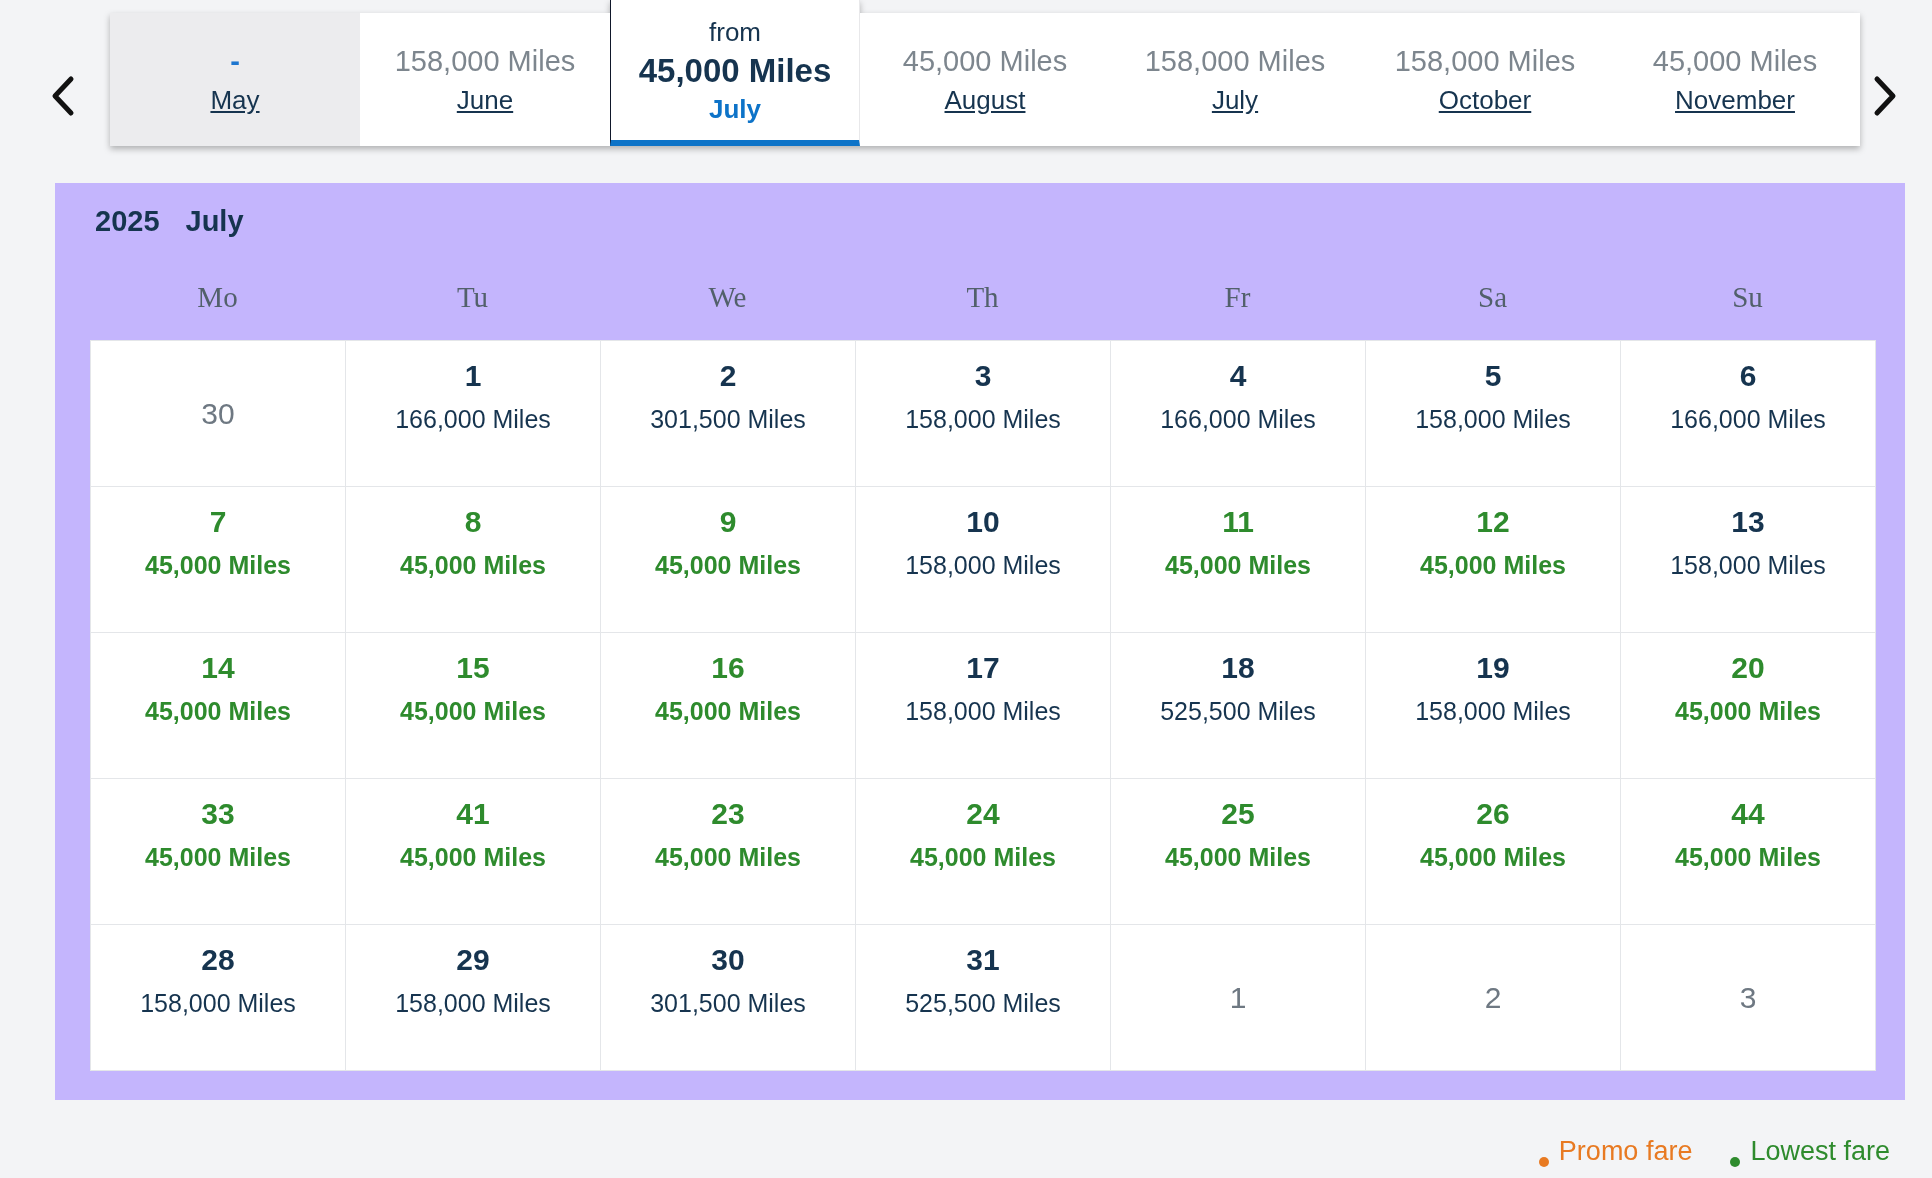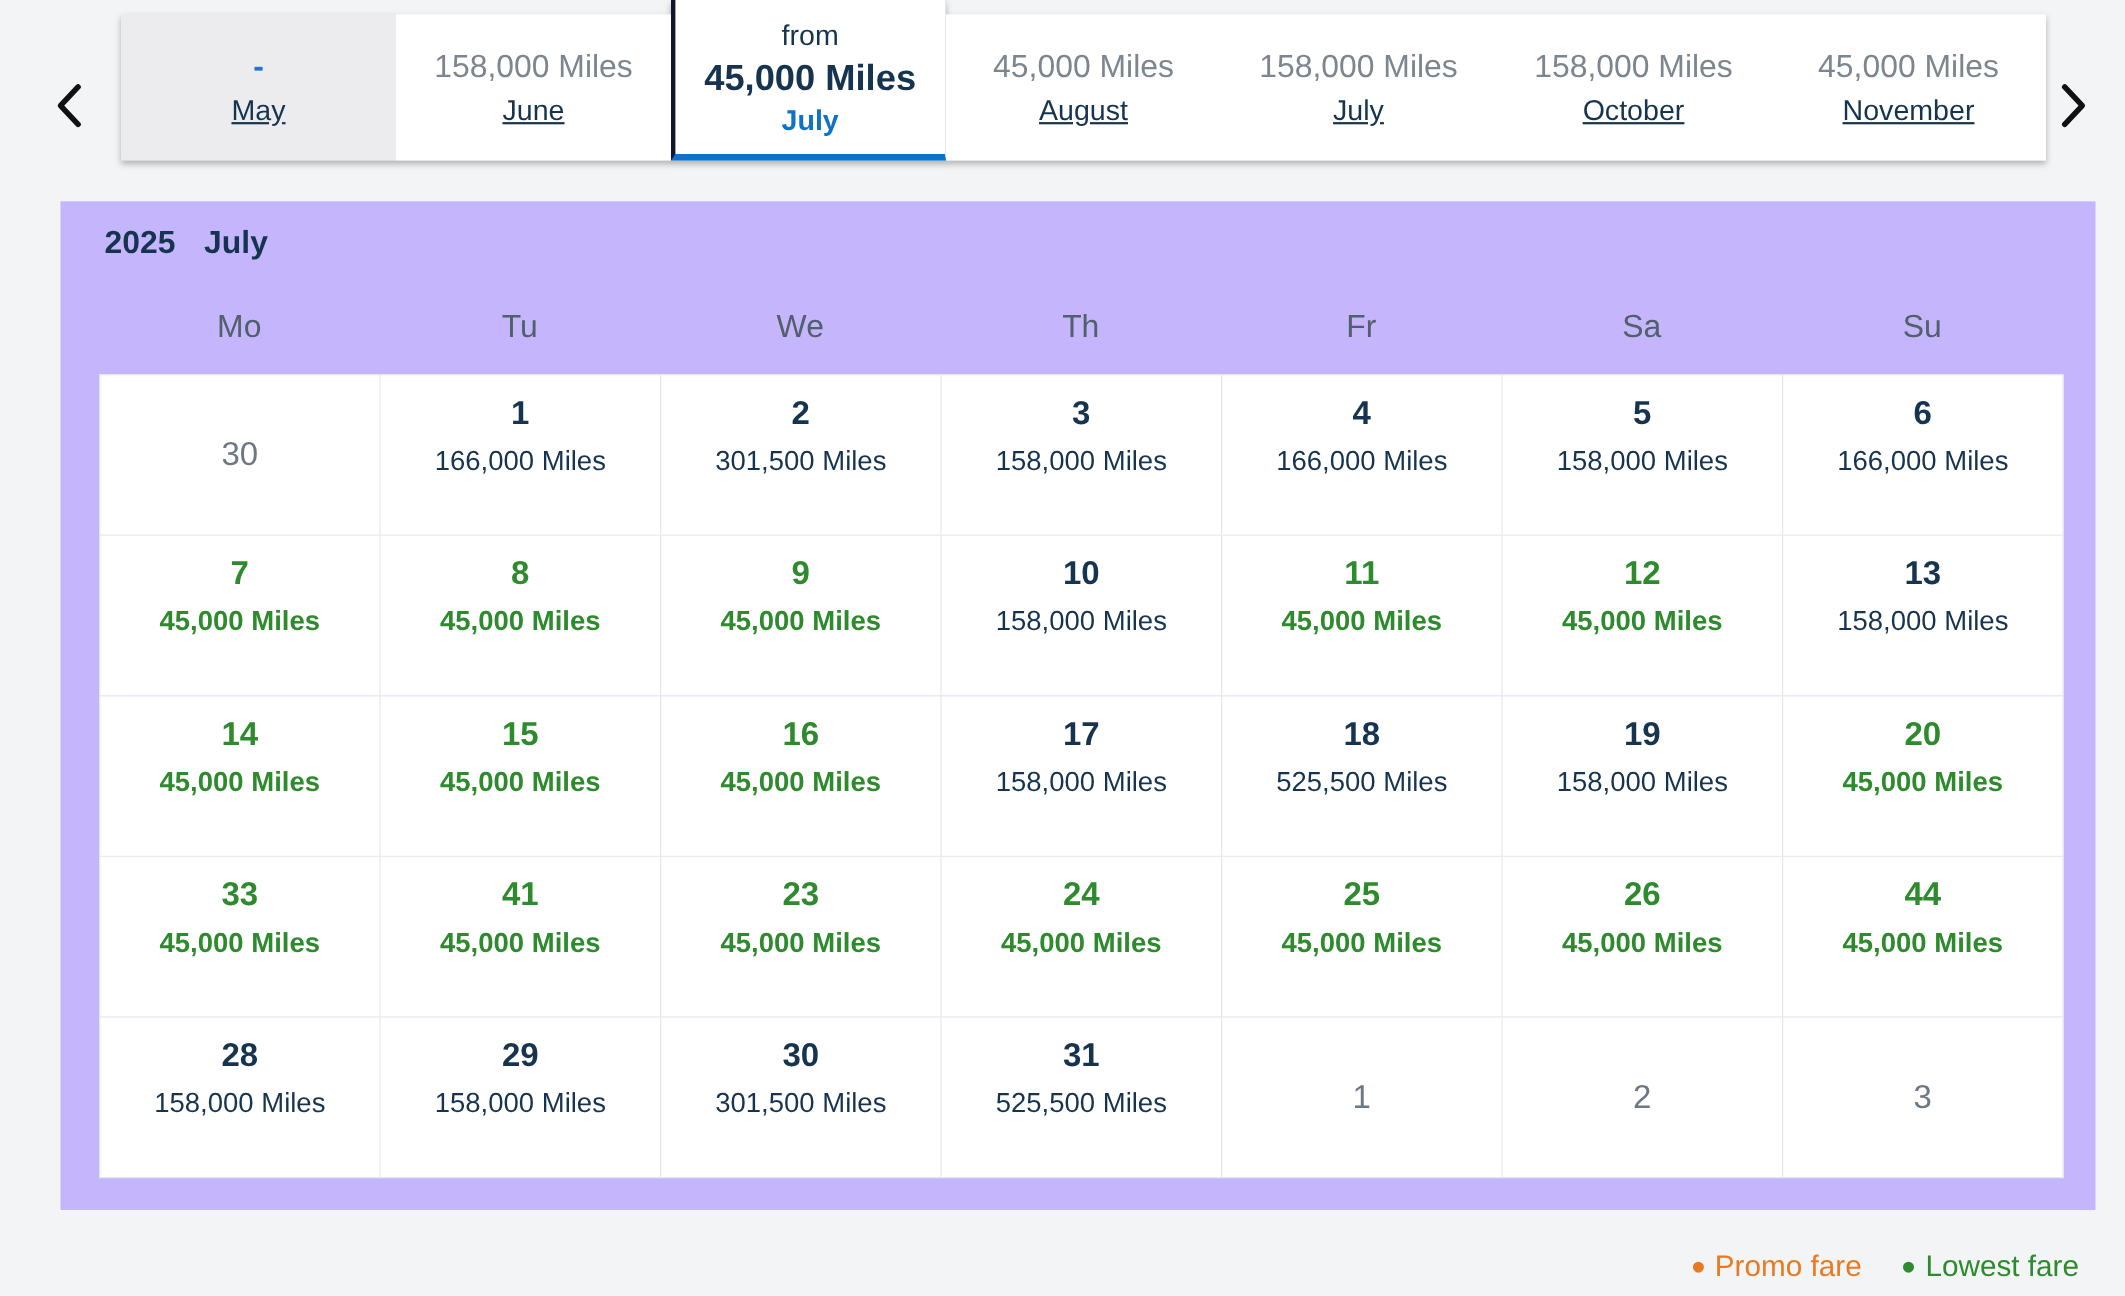--- a/index.html
+++ b/index.html
@@ -10,51 +10,51 @@
   .strip{position:absolute;left:0;top:0;width:1932px;height:160px;}
   .tabs{position:absolute;left:110px;top:0;height:146px;display:flex;align-items:flex-end;
     filter:drop-shadow(0 3px 3px rgba(0,0,0,0.28));}
   .tab{width:250px;height:133px;background:#ffffff;display:flex;flex-direction:column;
     align-items:center;justify-content:center;gap:11px;cursor:pointer;border:none;padding:0;}
   .tab .tprice{font-size:29px;color:#7d868e;line-height:1;white-space:nowrap;}
   .tab .tmonth{font-size:26px;color:#16344f;line-height:1;text-decoration:underline;}
   .tab.disabled{background:#ececee;}
   .tab.disabled .tprice{color:#1d76cf;font-weight:700;}
   .tab.selected{height:146px;background:#ffffff;border-bottom:6px solid #0d73c8;
-    border-left:4px solid #0f172a;border-right:1px solid #e8e8ea;gap:9px;z-index:3;}
+    border-left:1px solid #0f172a;border-right:1px solid #e8e8ea;gap:9px;z-index:3;}
   .tab.selected .tfrom{font-size:26px;color:#16344f;line-height:1;}
   .tab.selected .tprice-sel{font-size:33px;font-weight:700;color:#16344f;line-height:1;white-space:nowrap;}
   .tab.selected .tmonth-sel{font-size:26px;font-weight:700;color:#0d73c8;line-height:1;}
 
   .navbtn{position:absolute;top:68px;width:56px;height:56px;background:transparent;border:none;
     display:flex;align-items:center;justify-content:center;cursor:pointer;padding:0;}
   .navbtn.prev{left:34px;}
   .navbtn.next{left:1858px;}
 
   
   .panel{position:absolute;left:55px;top:183px;width:1850px;height:917px;background:#c4b5fd;}
   .cal-title{position:absolute;left:40px;top:22px;display:flex;gap:26px;
     font-size:29px;font-weight:700;color:#16344f;}
   .day-head{position:absolute;left:35px;top:98px;display:grid;grid-template-columns:repeat(7,255px);}
-  .day-head span{text-align:center;font-size:29px;color:#52606b;}
+  .day-head span{text-align:center;font-size:29px;color:#52606b;font-family:Liberation Serif, serif;}
 
   .grid{position:absolute;left:35px;top:157px;display:grid;grid-template-columns:repeat(7,255px);
     grid-auto-rows:146px;border-top:1px solid #e4e6e9;border-left:1px solid #e4e6e9;}
   .cell{border-right:1px solid #e4e6e9;border-bottom:1px solid #e4e6e9;background:#ffffff;
     display:flex;flex-direction:column;align-items:center;padding-top:20px;gap:16px;cursor:pointer;}
   .cell .dnum{font-size:30px;font-weight:700;color:#16344f;line-height:1;}
   .cell .dmiles{font-size:25px;color:#16344f;line-height:1;white-space:nowrap;}
   .cell.lowest .dnum{color:#2e8b2d;}
   .cell.lowest .dmiles{color:#2e8b2d;font-weight:700;}
   .cell.out{justify-content:center;padding-top:0;gap:0;cursor:default;}
   .cell.out .dnum{color:#6e7882;font-weight:400;}
 
   
   .legend{position:absolute;right:42px;top:1136px;display:flex;gap:38px;align-items:center;}
-  .legend .item{display:flex;align-items:center;gap:10px;font-size:27px;}
+  .legend .item{display:flex;align-items:flex-end;gap:10px;font-size:27px;}
   .legend .dot{width:10px;height:10px;border-radius:50%;display:inline-block;}
   .legend .promo{color:#e87a22;}
   .legend .promo-dot{background:#e87a22;}
   .legend .lowestf{color:#2e8b2d;}
   .legend .lowest-dot{background:#2e8b2d;}
 </style>
 </head>
 <body>
 
 <div class="strip">

